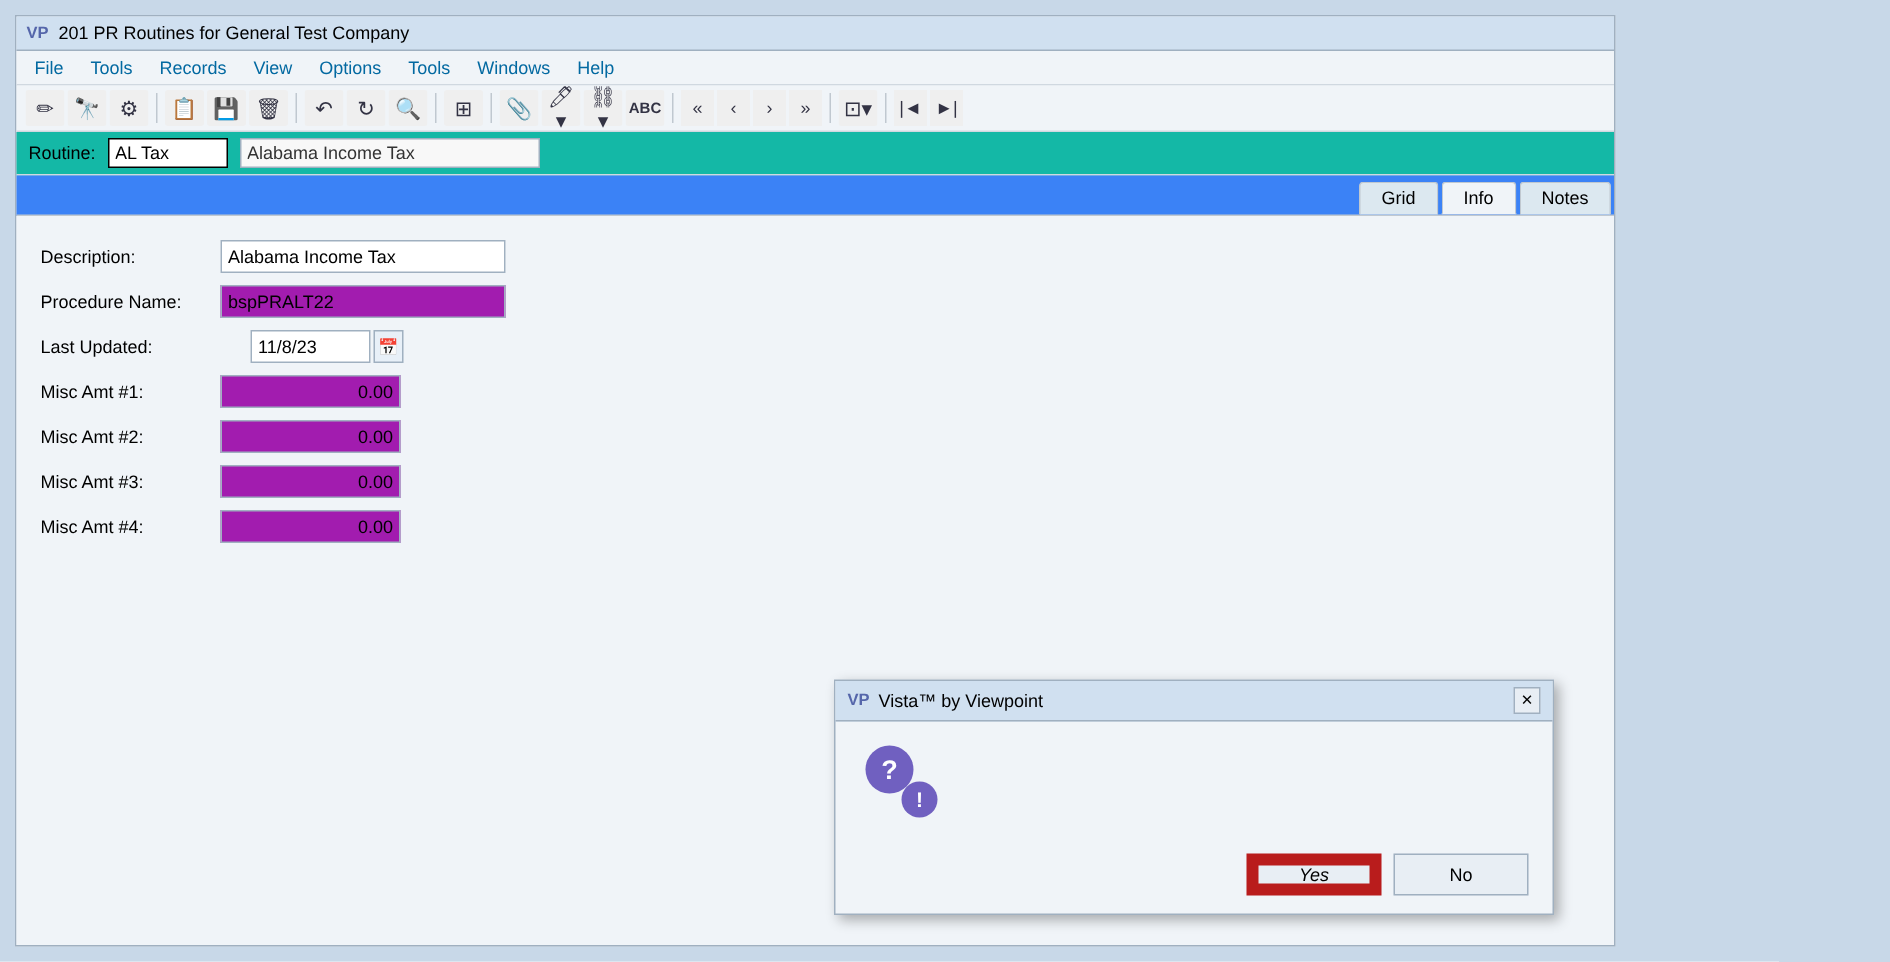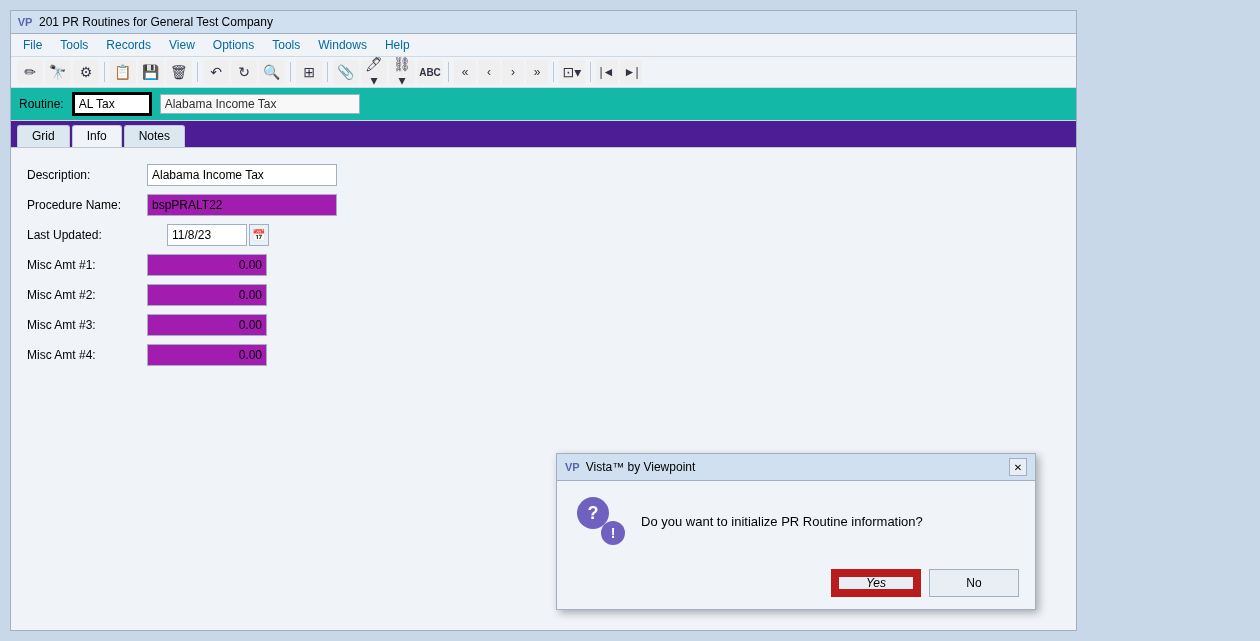--- a/index.html
+++ b/index.html
@@ -84,40 +84,41 @@
       background: #14b8a6;
       border-bottom: 1px solid #d0d8e0;
       padding: 4px 8px;
       display: flex;
       align-items: center;
       gap: 8px;
       font-size: 12px;
     }
     .routine-label { font-weight: normal; color: #000; }
     .routine-code {
-      border: 3px solid #000000;
+      border: 1px solid #000000;
       background: #fff;
       padding: 2px 4px;
       width: 80px;
       font-size: 12px;
     }
     .routine-name {
       border: 1px solid #a0b0c0;
       background: #f8f8f8;
       padding: 2px 4px;
       width: 200px;
       font-size: 12px;
       color: #333;
     }
     .tabs-bar {
       display: flex;
-      background: #4c1d95;
+      background: #3b82f6;
       border-bottom: 1px solid #c0c8d0;
       padding-top: 4px;
       padding-left: 6px;
+      justify-content: flex-end;
     }
     .tab {
       padding: 3px 14px;
       border: 1px solid #c0c8d0;
       border-bottom: none;
       background: #dce8f0;
       cursor: pointer;
       font-size: 12px;
       margin-right: 2px;
       border-radius: 3px 3px 0 0;
@@ -412,21 +413,20 @@
             <span>Vista™ by Viewpoint</span>
           </div>
           <button class="dialog-close">✕</button>
         </div>
 
         <div class="dialog-body">
           <div class="dialog-icon">
             <div class="question-icon">?</div>
             <div class="exclaim-icon">!</div>
           </div>
-          <span class="dialog-text">Do you want to initialize PR Routine information?</span>
         </div>
 
         <div class="dialog-footer">
           <button class="dialog-btn primary">Yes</button>
           <button class="dialog-btn">No</button>
         </div>
       </div>
     </div>
 
   </div>

